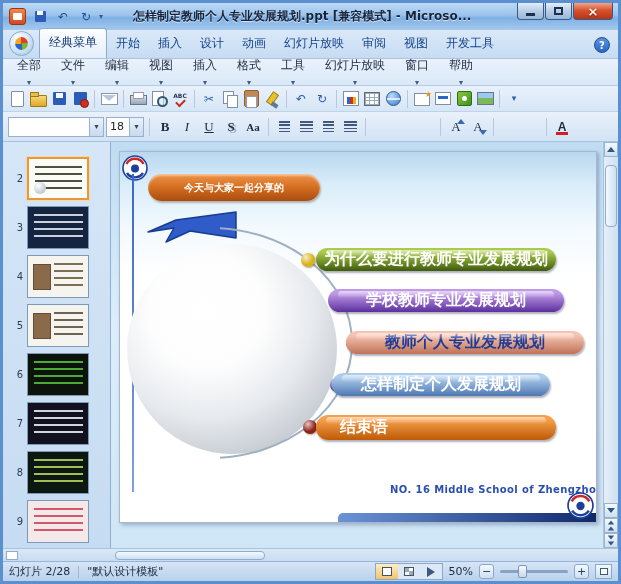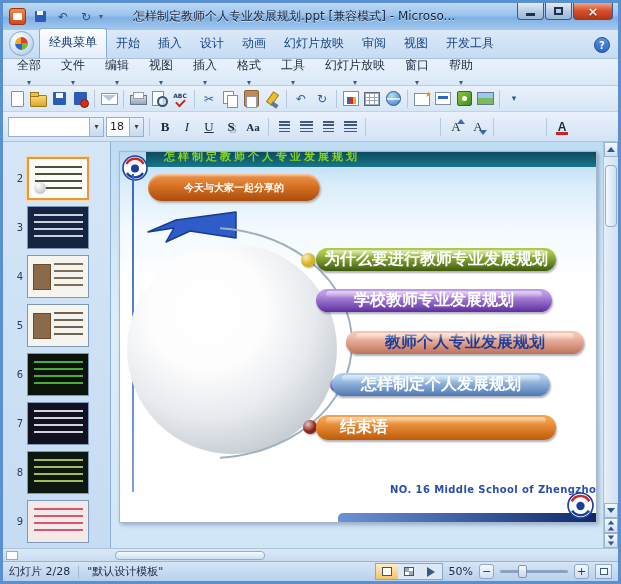--- a/index.html
+++ b/index.html
@@ -8,21 +8,21 @@
 
   
   .titlebar{position:absolute;left:0;top:0;right:0;height:27px;background:linear-gradient(180deg,#bcd9f5 0%,#9cc3ec 45%,#7fb0e4 55%,#a5c9ee 100%);display:flex;align-items:center;padding:0 4px;}
   .appicon{width:17px;height:17px;border-radius:3px;background:linear-gradient(#f08a4b,#d2491f);border:1px solid #9c3410;margin:0 4px 0 2px;position:relative;flex:none;}
   .appicon::after{content:"";position:absolute;left:3px;top:4px;width:9px;height:7px;background:#fff;border-radius:1px;}
   .qat{display:flex;align-items:center;gap:3px;}
   .qbtn{width:20px;height:18px;display:flex;align-items:center;justify-content:center;border-radius:3px;font-size:12px;color:#1d4f9c;}
   .qbtn .floppy{width:11px;height:11px;background:#2a5cb8;border-radius:1px;position:relative;}
   .qbtn .floppy::after{content:"";position:absolute;left:2.5px;top:0;width:6px;height:4px;background:#fff;}
   .qsep{font-size:8px;color:#3a5a8c;}
-  .wtitle{flex:1;font-size:12px;color:#15233c;margin-left:30px;white-space:nowrap;overflow:hidden;text-shadow:0 1px 0 rgba(255,255,255,.6);}
+  .wtitle{flex:1;font-size:12px;color:#15233c;margin-left:30px;white-space:nowrap;overflow:hidden;text-shadow:0 1px 0 rgba(255,255,255,.6);font-weight:bold;}
   .winbtns{position:absolute;top:0;right:5px;display:flex;gap:1px;}
   .wb{width:27px;height:17px;border:1px solid #3a5a8c;border-top:none;border-radius:0 0 4px 4px;background:linear-gradient(#e4eef8,#b8cde4 50%,#9ab8d8);display:flex;align-items:center;justify-content:center;}
   .wb .minbar{width:9px;height:3px;background:#1c3050;margin-top:7px;}
   .wb .maxbox{width:9px;height:8px;border:2px solid #1c3050;}
   .wb.close{width:40px;background:linear-gradient(#f2a589,#d9532f 45%,#b63313);color:#fff;font-weight:bold;font-size:13px;text-shadow:0 1px 1px #7a1c05;}
 
   
   .tabrow{position:absolute;left:0;top:27px;right:0;height:29px;background:linear-gradient(180deg,#dbe9f8,#c6dcf3);display:flex;align-items:flex-end;padding:0 2px;border-bottom:1px solid #aac4e0;}
   .orb{width:25px;height:25px;border-radius:50%;margin:0 5px 2px 4px;background:radial-gradient(circle at 35% 30%,#ffffff,#cfe2f6 55%,#9fc0e4);border:1px solid #89a8cc;display:flex;align-items:center;justify-content:center;flex:none;}
   .orb i{display:block;width:13px;height:13px;border-radius:50%;background:conic-gradient(#e23e2e 0 90deg,#7cb82f 0 180deg,#2a66c8 0 270deg,#f5a623 0 360deg);}
@@ -129,21 +129,21 @@
   .arc{position:absolute;left:0;top:0;width:478px;height:372px;}
   .dot{position:absolute;width:14px;height:14px;border-radius:50%;background:radial-gradient(circle at 35% 30%,rgba(255,255,255,.75),rgba(255,255,255,0) 55%),var(--dc,#888);box-shadow:1px 1px 2px rgba(0,0,0,.35);}
   .dot1{left:181px;top:101px;}
   .dot2{left:210px;top:141px;}
   .dot3{left:226px;top:184px;}
   .dot4{left:210px;top:226px;}
   .dot5{left:183px;top:268px;}
   .bar{position:absolute;height:23px;border-radius:12px;display:flex;align-items:center;justify-content:center;font-size:16px;font-weight:bold;background:linear-gradient(180deg,var(--c1) 0%,var(--c1) 18%,var(--c2) 100%);box-shadow:1px 2px 2px rgba(30,30,60,.35);overflow:hidden;white-space:nowrap;}
   .bar::before{content:"";position:absolute;left:10px;right:10px;top:2px;height:7px;border-radius:7px;background:linear-gradient(180deg,rgba(255,255,255,.6),rgba(255,255,255,0));}
   .bar1{left:196px;top:96px;width:240px;}
-  .bar2{left:196px;top:137px;width:236px;}
+  .bar2{left:208px;top:137px;width:236px;}
   .bar3{left:226px;top:179px;width:238px;}
   .bar4{left:212px;top:221px;width:218px;}
   .bar5{left:196px;top:263px;width:240px;height:25px;justify-content:flex-start;padding-left:24px;}
   .slide-footer{position:absolute;left:270px;top:332px;font-size:10px;font-weight:bold;color:#2b4fae;letter-spacing:.4px;white-space:nowrap;}
   .slide-bottombar{position:absolute;right:0;bottom:0;width:258px;height:9px;background:linear-gradient(90deg,#6a93d6,#10286a);border-radius:5px 0 0 0;}
 
   
   .vscroll{position:absolute;right:0;top:0;bottom:0;width:15px;background:#dcE9f7;background:linear-gradient(90deg,#e6eff9,#cfe0f2);border-left:1px solid #aac2dc;display:flex;flex-direction:column;}
   .vs-btn{height:15px;flex:none;background:linear-gradient(#f4f9fd,#cfe0f2);border:1px solid #9ab4d0;display:flex;align-items:center;justify-content:center;flex-direction:column;gap:1px;}
   .vs-track{flex:1;position:relative;}
@@ -398,23 +398,20 @@
       <div class="thumb-row">
         <span class="thumb-num">9</span>
         <div class="thumb-box" style="--tb: #f3e9e9; --ta: #d2455e;">
             <div class="thumb-art"></div>
           </div>
       </div>
     </div>
 
     <div class="workspace">
       <div class="slide">
-        <div class="slide-topbar">
-          <span>怎样制定教师个人专业发展规划</span>
-        </div>
         <svg class="logo logo-tl" viewBox="0 0 26 26">
           <circle cx="13" cy="13" r="12" fill="#ffffff" stroke="#1c3f9c" stroke-width="1.6"></circle>
           <path d="M4.5 9 A 9.5 9.5 0 0 1 21.5 9" fill="none" stroke="#cf2626" stroke-width="2.4"></path>
           <path d="M5 18 A 9.5 9.5 0 0 0 21 18" fill="none" stroke="#1c3f9c" stroke-width="2.4"></path>
           <circle cx="13" cy="13.5" r="4" fill="#1c3f9c"></circle>
         </svg>
         <div class="slide-vline"></div>
         <div class="banner">今天与大家一起分享的</div>
         <svg class="pointer" viewBox="0 0 92 36">
           <path d="M90 4 L30 12 L2 24 L28 20 L20 34 L44 23 L90 30 Z" fill="#2f5cc8" stroke="#173d8f" stroke-width="1.5" stroke-linejoin="round"></path>

